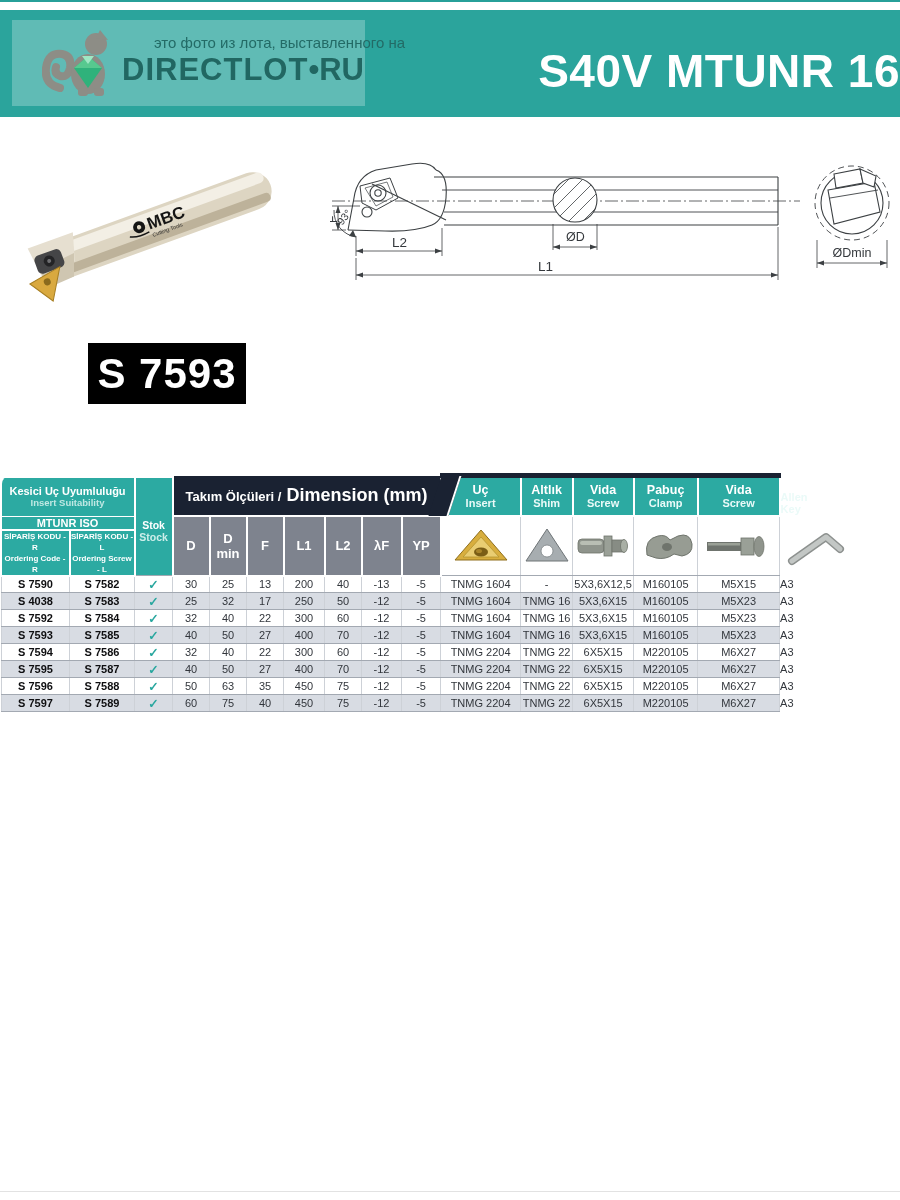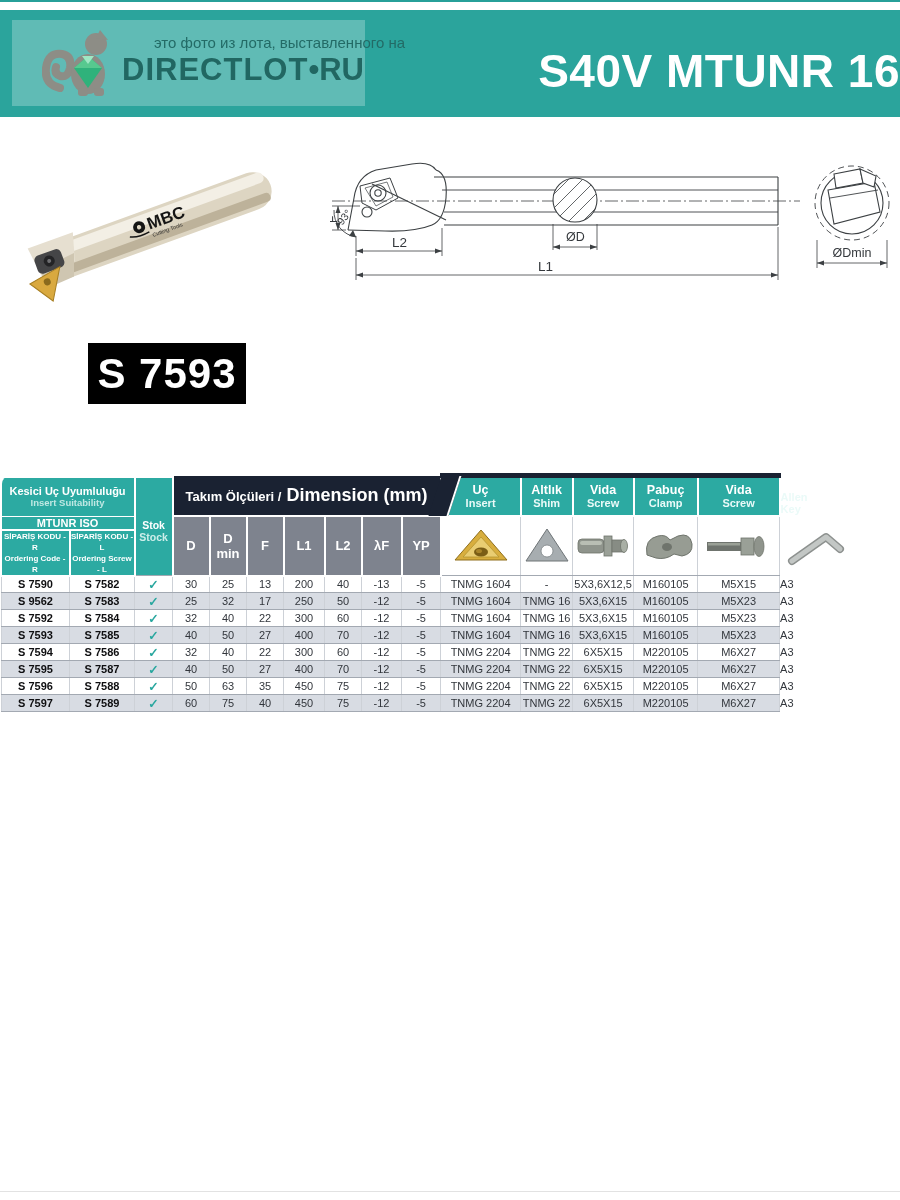--- a/index.html
+++ b/index.html
@@ -353,21 +353,21 @@
           <td class="dim">-13</td>
           <td class="dim">-5</td>
           <td class="part">TNMG 1604</td>
           <td class="part">-</td>
           <td class="part">5X3,6X12,5</td>
           <td class="part">M160105</td>
           <td class="part">M5X15</td>
           <td class="part">A3</td>
         </tr>
         <tr>
-          <td class="code">S 9562</td>
+          <td class="code">S 4038</td>
           <td class="code">S 7583</td>
           <td class="check">✓</td>
           <td class="dim">25</td>
           <td class="dim">32</td>
           <td class="dim">17</td>
           <td class="dim">250</td>
           <td class="dim">50</td>
           <td class="dim">-12</td>
           <td class="dim">-5</td>
           <td class="part">TNMG 1604</td>

